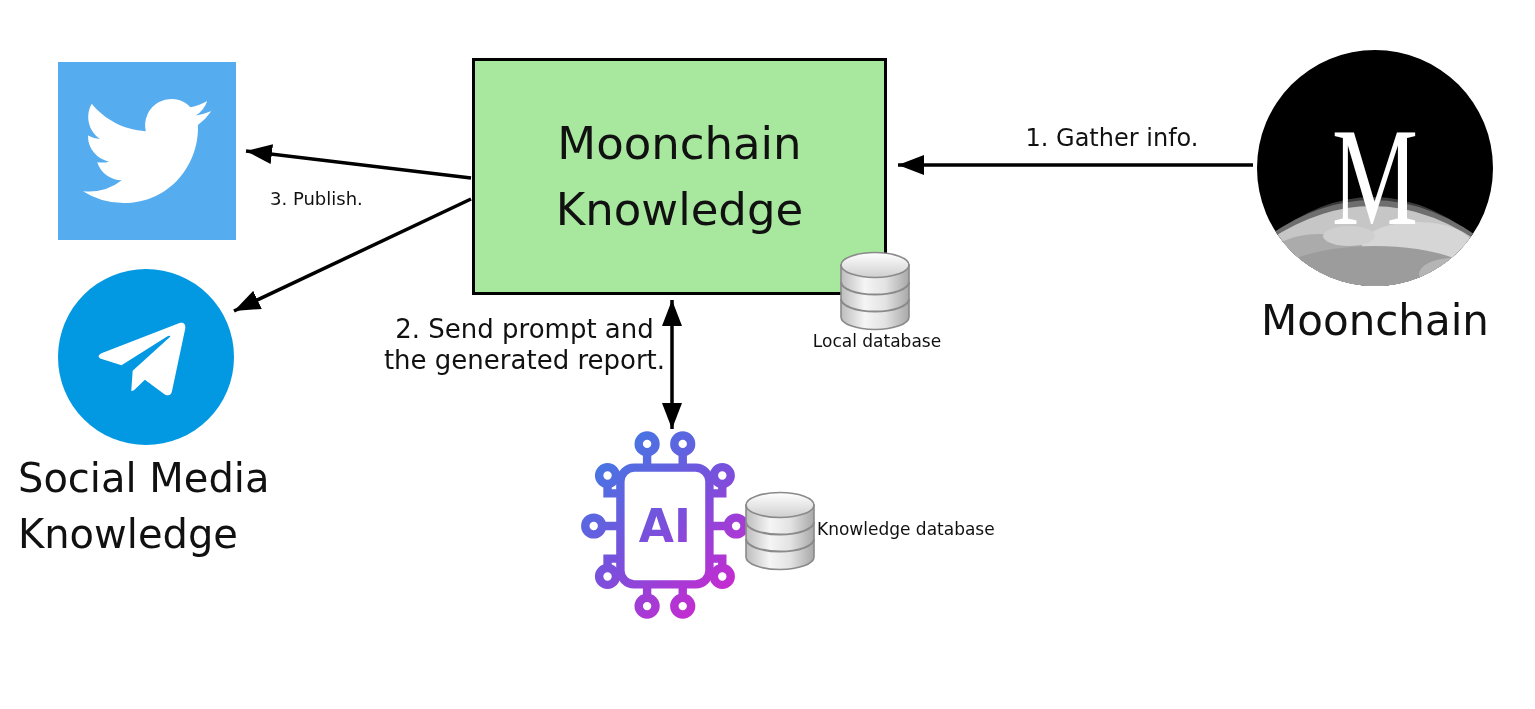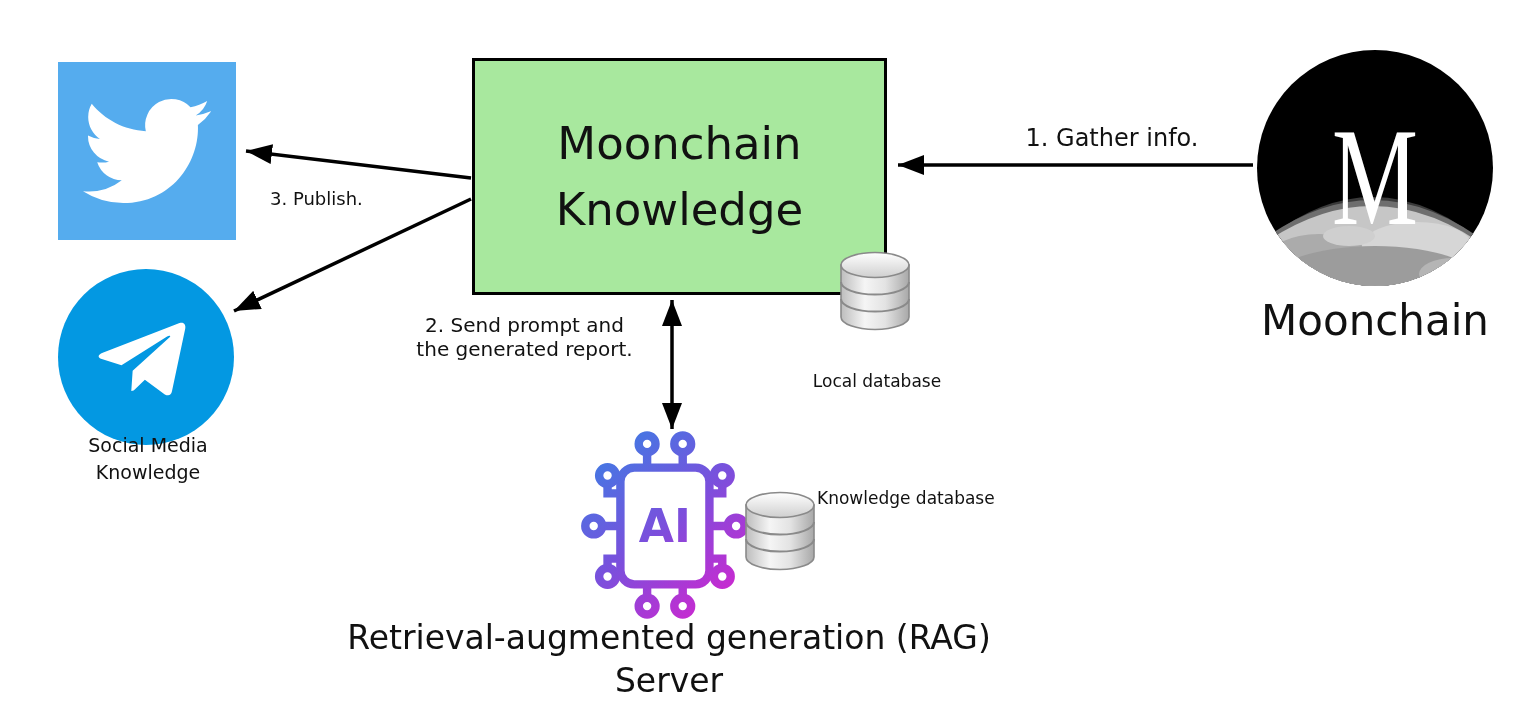--- a/index.html
+++ b/index.html
@@ -13,27 +13,27 @@
   #twitter{left:58px;top:62px;width:178px;height:178px;background:#55ACEE;
     display:flex;align-items:center;justify-content:center;}
   
   #telegram{left:58px;top:269px;width:176px;height:176px;background:#0398E2;border-radius:50%;
     display:flex;align-items:center;justify-content:center;}
   
   #reporter{left:472px;top:58px;width:415px;height:237px;background:#A8E89E;border:3px solid #000;
     box-sizing:border-box;display:flex;flex-direction:column;align-items:center;justify-content:center;
     font-size:45px;line-height:1.45;text-align:center;}
   .lbl{white-space:pre;}
-  #social-label{left:18px;top:432px;width:260px;text-align:center;font-size:19px;line-height:1.4;}
+  #social-label{left:18px;top:450px;width:260px;font-size:40px;line-height:1.4;}
   #moonchain-label{left:1240px;top:296px;width:270px;text-align:center;font-size:42px;}
   #gather-label{left:1012px;top:124px;width:200px;text-align:center;font-size:24px;}
   #publish-label{left:270px;top:188px;font-size:18px;}
-  #send-label{left:382px;top:314px;width:285px;text-align:center;font-size:20px;line-height:1.18;}
-  #localdb-label{left:797px;top:331px;width:160px;text-align:center;font-size:17px;margin-top:40px;}
-  #knowledgedb-label{left:817px;top:488px;font-size:17px;}
+  #send-label{left:382px;top:314px;width:285px;text-align:center;font-size:26px;line-height:1.18;}
+  #localdb-label{left:797px;top:331px;width:160px;text-align:center;font-size:17px;}
+  #knowledgedb-label{left:817px;top:519px;font-size:17px;}
   #rag-label{left:333px;top:617px;width:672px;text-align:center;font-size:33px;line-height:1.3;}
   #arrows{left:0;top:0;pointer-events:none;}
   svg{display:block;}
 </style>
 </head>
 <body>
 
 <div id="stage">
 
   <svg id="arrows" class="abs" width="1535" height="709" viewBox="0 0 1535 709">
@@ -153,18 +153,14 @@
   </svg>
 
   <svg class="abs" style="left:742px;top:491px" width="76" height="82" viewBox="0 0 74 82">
     <path d="M3 14 v52 a34 12.5 0 0 0 68 0 v-52 z" fill="url(#dbbody)" stroke="#8a8a8a" stroke-width="1.6"></path>
     <path d="M3 31 a34 12.5 0 0 0 68 0" fill="none" stroke="#8a8a8a" stroke-width="2"></path>
     <path d="M3 48 a34 12.5 0 0 0 68 0" fill="none" stroke="#8a8a8a" stroke-width="2"></path>
     <ellipse cx="37" cy="14" rx="34" ry="12.5" fill="url(#dbtop)" stroke="#8a8a8a" stroke-width="1.6"></ellipse>
   </svg>
   <div id="knowledgedb-label" class="abs lbl">Knowledge database</div>
 
-  <div id="rag-label" class="abs">
-    <div class="lbl">Retrieval-augmented generation (RAG)</div>
-    <div class="lbl">Server</div>
-  </div>
 
 </div>
 
 </body></html>

